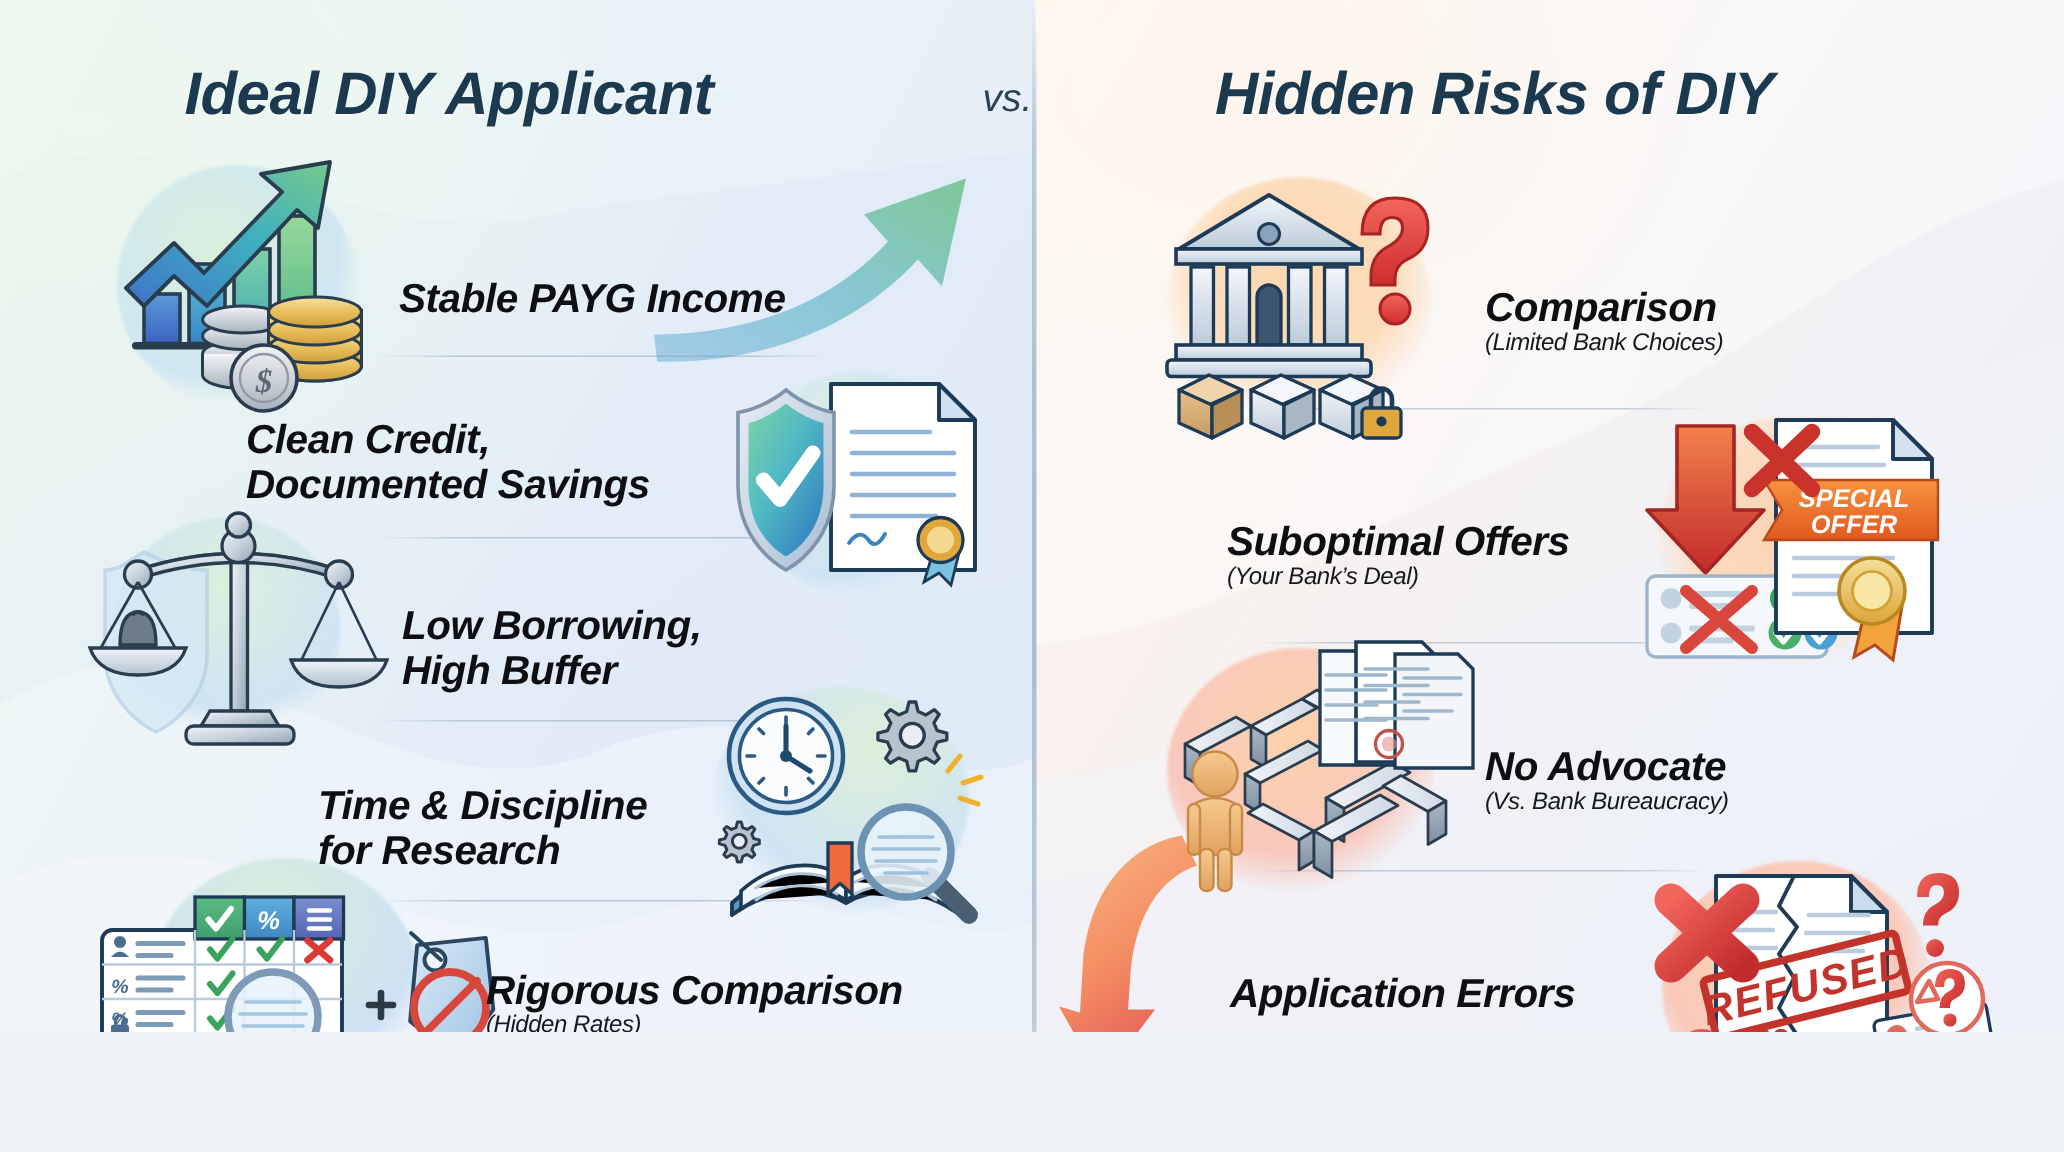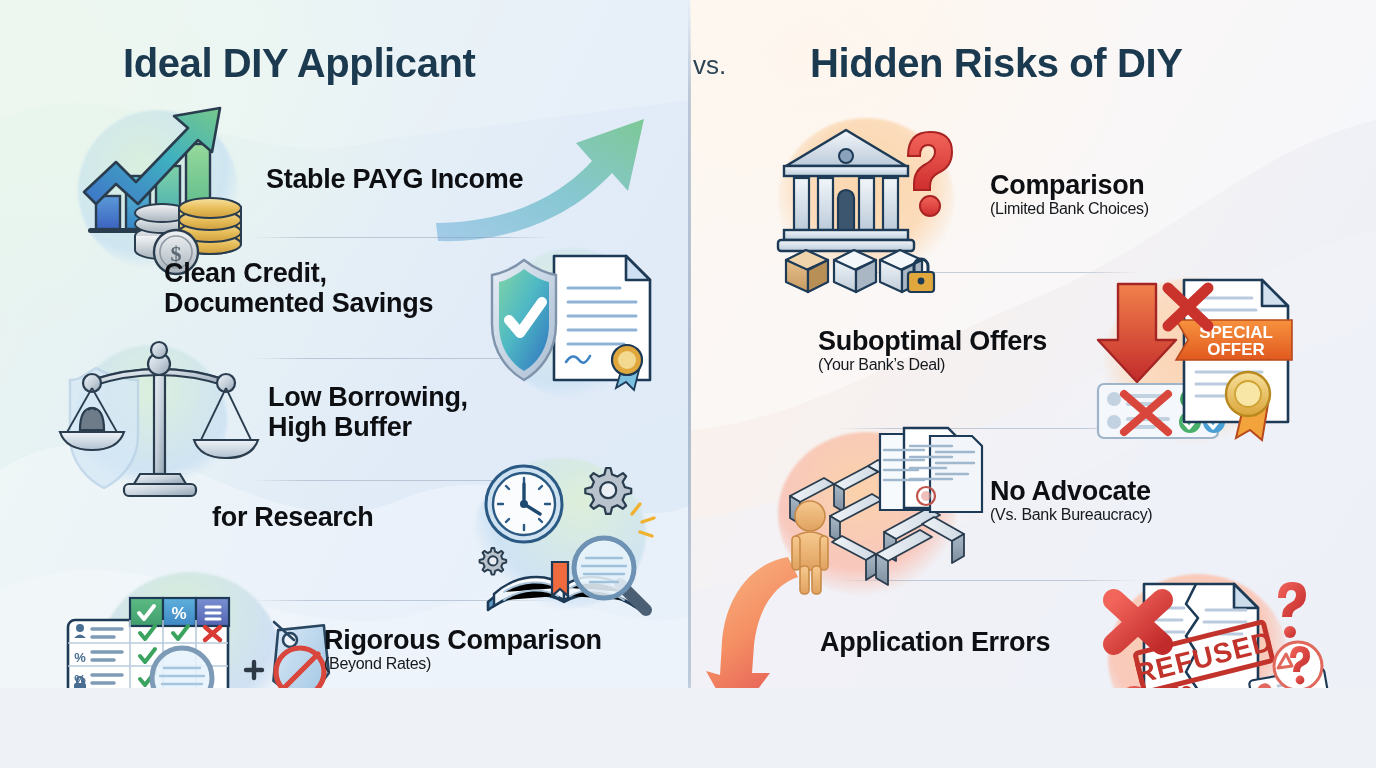--- a/index.html
+++ b/index.html
@@ -1,21 +1,21 @@
 <!DOCTYPE html>
 <html><head>
 <meta charset="utf-8">
 <style>
   * { margin:0; padding:0; box-sizing:border-box; }
   html,body { width:1376px; height:768px; overflow:hidden; }
   body {
     font-family: "Liberation Sans", sans-serif;
     background:#eef2f7;
   }
-  #stage { position:relative; width:1376px; height:688px; overflow:hidden; }
+  #stage { position:relative; width:1376px; height:688px; overflow:hidden;font-style:italic; }
 
   
   .panel { position:absolute; top:0; bottom:0; overflow:hidden; }
   #left-panel  { left:0;   width:690px;
     background:
       radial-gradient(ellipse 620px 420px at 8% 12%,  #e9f6ec 0%, rgba(233,246,236,0) 62%),
       radial-gradient(ellipse 700px 520px at 92% 88%, #dfeaf8 0%, rgba(223,234,248,0) 66%),
       linear-gradient(118deg, #eaf6ee 0%, #e6f1f4 30%, #e2ecf8 62%, #e0eaf7 100%);
   }
   #right-panel { left:690px; width:686px;
@@ -30,25 +30,25 @@
     background:linear-gradient(to bottom, rgba(166,181,200,0) 0%, rgba(160,176,196,.62) 12%,
       rgba(150,168,190,.72) 50%, rgba(160,176,196,.62) 88%, rgba(166,181,200,0) 100%);
     z-index:6; }
 
   
   .col-title { position:absolute; font-weight:bold; color:#1b3a50; letter-spacing:-.4px;
     font-size:40px; white-space:nowrap; text-shadow:0 1px 2px rgba(255,255,255,.6); z-index:8; }
   #title-left  { left:123px; top:41px; }
   #title-right { left:810px; top:41px; }
   #vs-label { position:absolute; left:655px; top:50px; font-size:26px; color:#2b4456;
-    font-weight:400; z-index:9;margin-left:38px; }
+    font-weight:400; z-index:9; }
 
   
   .row { position:absolute; display:flex; align-items:center; z-index:7; }
-  .row-text { line-height:1.12; }
+  .row-text { line-height:1.12;margin-top:20px; }
   .row-title { font-size:27px; font-weight:bold; color:#0d0f12; letter-spacing:-.3px;
     white-space:nowrap; }
   .row-sub { font-size:16px; font-weight:400; color:#15181d; letter-spacing:-.3px;
     white-space:nowrap; }
   .sep { position:absolute; height:1px; z-index:5;
     background:linear-gradient(to right, rgba(130,150,172,0) 0%, rgba(126,146,170,.42) 18%,
       rgba(126,146,170,.42) 82%, rgba(130,150,172,0) 100%); }
 
   
   .icon-wrap { position:absolute; z-index:6; }
@@ -440,29 +440,30 @@
   <div class="row" style="left:268px; top:382px;">
     <div class="row-text">
       <div class="row-title">Low Borrowing,</div>
       <div class="row-title">High Buffer</div>
     </div>
   </div>
   <div class="sep" style="left:252px; top:480px; width:300px;"></div>
 
   <div class="row" style="left:212px; top:502px;">
     <div class="row-text">
+      <div class="row-title">Time &amp; Discipline</div>
       <div class="row-title">for Research</div>
     </div>
   </div>
   <div class="sep" style="left:252px; top:600px; width:300px;"></div>
 
   <div class="row" style="left:324px; top:625px;">
     <div class="row-text">
       <div class="row-title">Rigorous Comparison</div>
-      <div class="row-sub">(Beyond Rates)</div>
+      <div class="row-sub">(Hidden Rates)</div>
     </div>
   </div>
 
   <div class="blob" style="left:778px; top:118px; width:176px; height:166px;
        background:radial-gradient(circle at 50% 40%, #fbd7ad 0%, #fbdcbb 48%, rgba(251,220,187,0) 72%);"></div>
   <div class="icon-wrap" style="left:780px; top:120px;">
     <svg width="190" height="168" viewBox="0 0 190 168">
       <defs>
         <linearGradient id="bnkG" x1="0" y1="0" x2="0" y2="1">
           <stop offset="0" stop-color="#f2f6fa"></stop>

